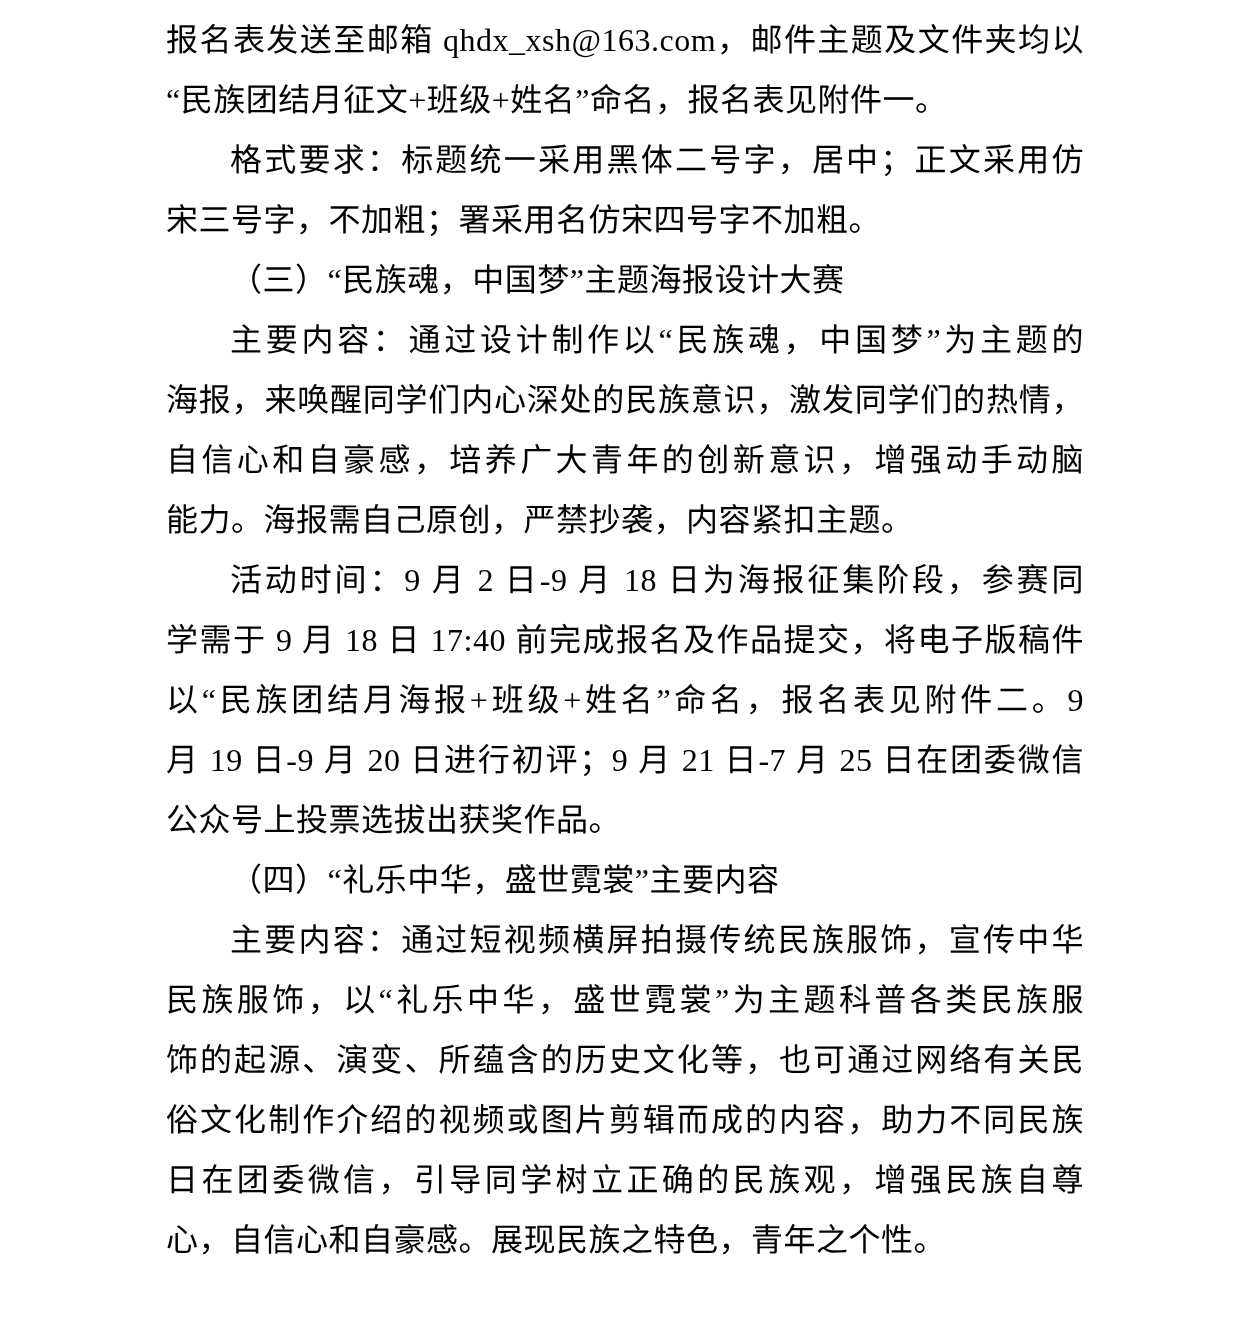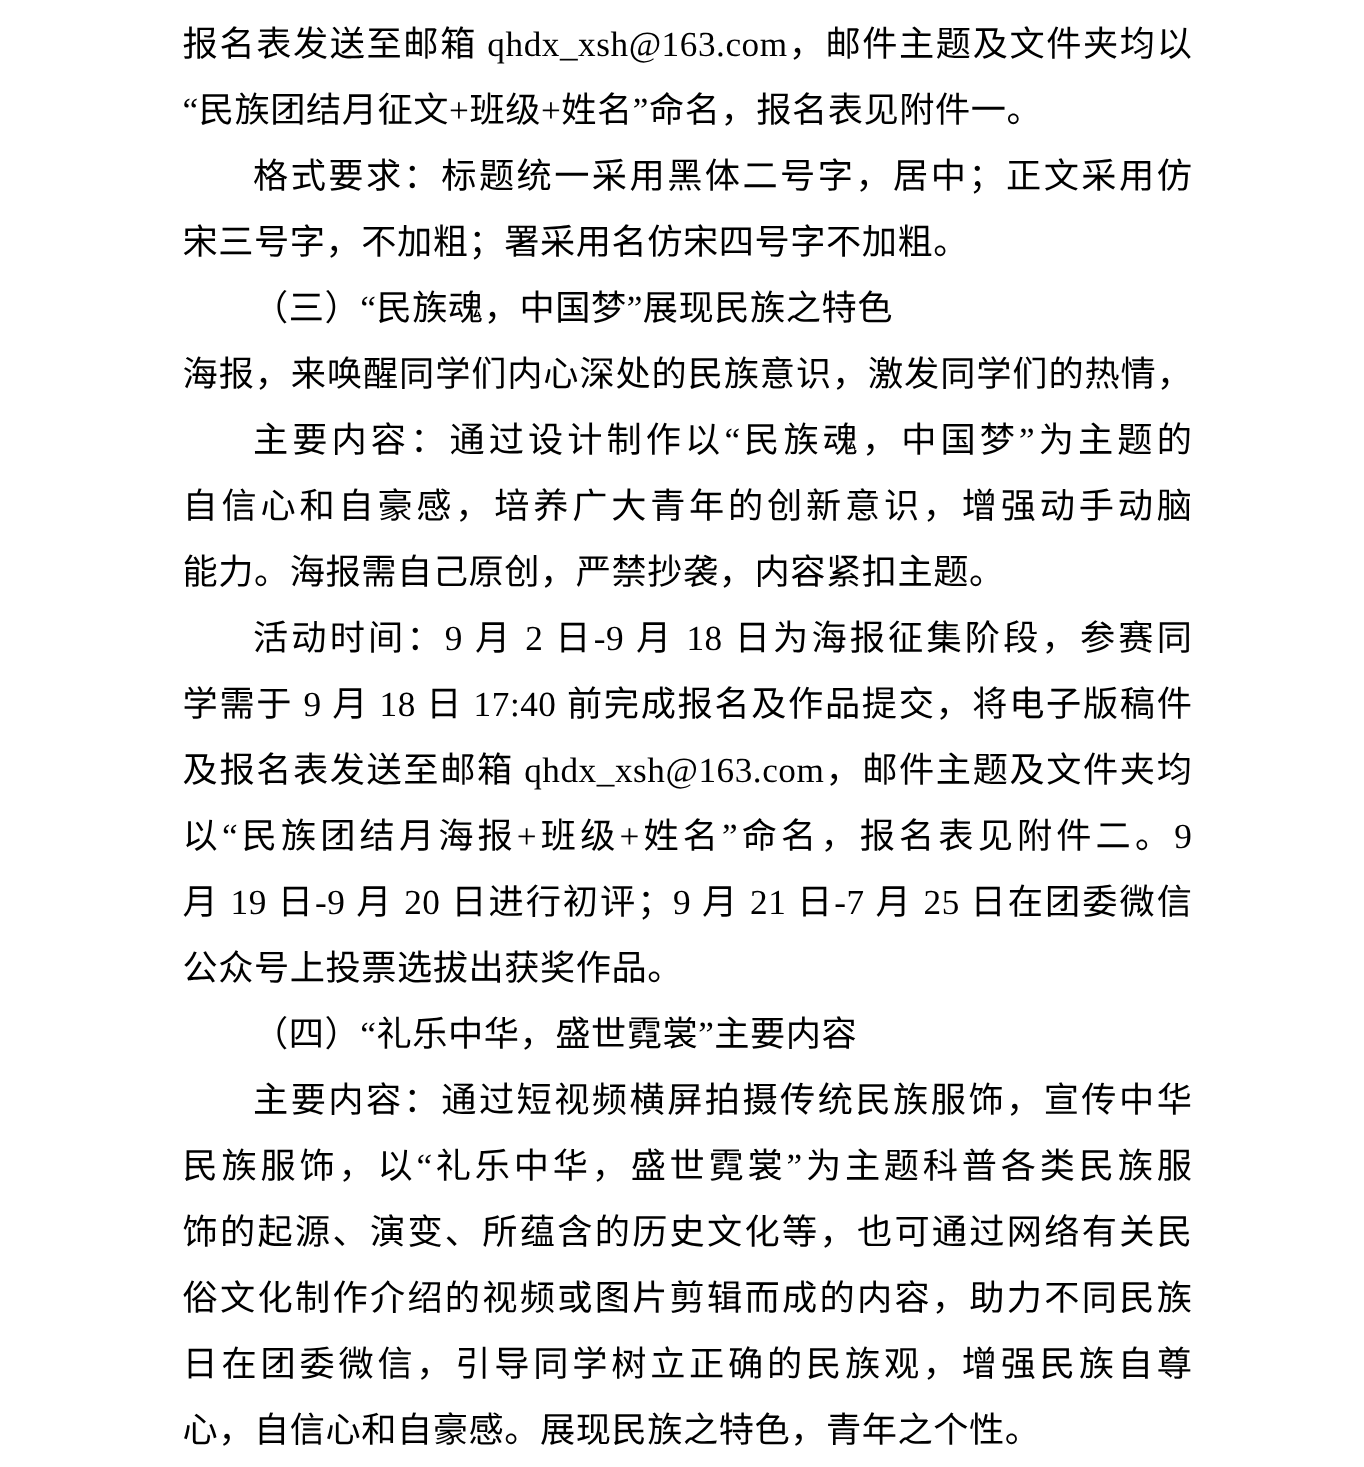--- a/index.html
+++ b/index.html
@@ -40,28 +40,27 @@
 </style>
 </head>
 <body>
 
 <div class="page">
   <div class="lines">
       <div class="line fill">报名表发送至邮箱 qhdx_xsh@163.com，邮件主题及文件夹均以</div>
       <div class="line">“民族团结月征文+班级+姓名”命名，报名表见附件一。</div>
       <div class="line indent fill">格式要求：标题统一采用黑体二号字，居中；正文采用仿</div>
       <div class="line">宋三号字，不加粗；署采用名仿宋四号字不加粗。</div>
-      <div class="line indent">（三）“民族魂，中国梦”展现民族之特色</div>
+      <div class="line indent">（三）“民族魂，中国梦”主题海报设计大赛</div>
+      <div class="line indent fill">主要内容：通过设计制作以“民族魂，中国梦”为主题的</div>
       <div class="line fill">海报，来唤醒同学们内心深处的民族意识，激发同学们的热情，</div>
-      <div class="line indent fill">主要内容：通过设计制作以“民族魂，中国梦”为主题的</div>
       <div class="line fill">自信心和自豪感，培养广大青年的创新意识，增强动手动脑</div>
       <div class="line">能力。海报需自己原创，严禁抄袭，内容紧扣主题。</div>
       <div class="line indent fill">活动时间：9 月 2 日-9 月 18 日为海报征集阶段，参赛同</div>
       <div class="line fill">学需于 9 月 18 日 17:40 前完成报名及作品提交，将电子版稿件</div>
-      <div class="line fill">及报名表发送至邮箱 qhdx_xsh@163.com，邮件主题及文件夹均</div>
       <div class="line fill">以“民族团结月海报+班级+姓名”命名，报名表见附件二。9</div>
       <div class="line fill">月 19 日-9 月 20 日进行初评；9 月 21 日-7 月 25 日在团委微信</div>
       <div class="line">公众号上投票选拔出获奖作品。</div>
       <div class="line indent">（四）“礼乐中华，盛世霓裳”主要内容</div>
       <div class="line indent fill">主要内容：通过短视频横屏拍摄传统民族服饰，宣传中华</div>
       <div class="line fill">民族服饰，以“礼乐中华，盛世霓裳”为主题科普各类民族服</div>
       <div class="line fill">饰的起源、演变、所蕴含的历史文化等，也可通过网络有关民</div>
       <div class="line fill">俗文化制作介绍的视频或图片剪辑而成的内容，助力不同民族</div>
       <div class="line fill">日在团委微信，引导同学树立正确的民族观，增强民族自尊</div>
       <div class="line">心，自信心和自豪感。展现民族之特色，青年之个性。</div>

